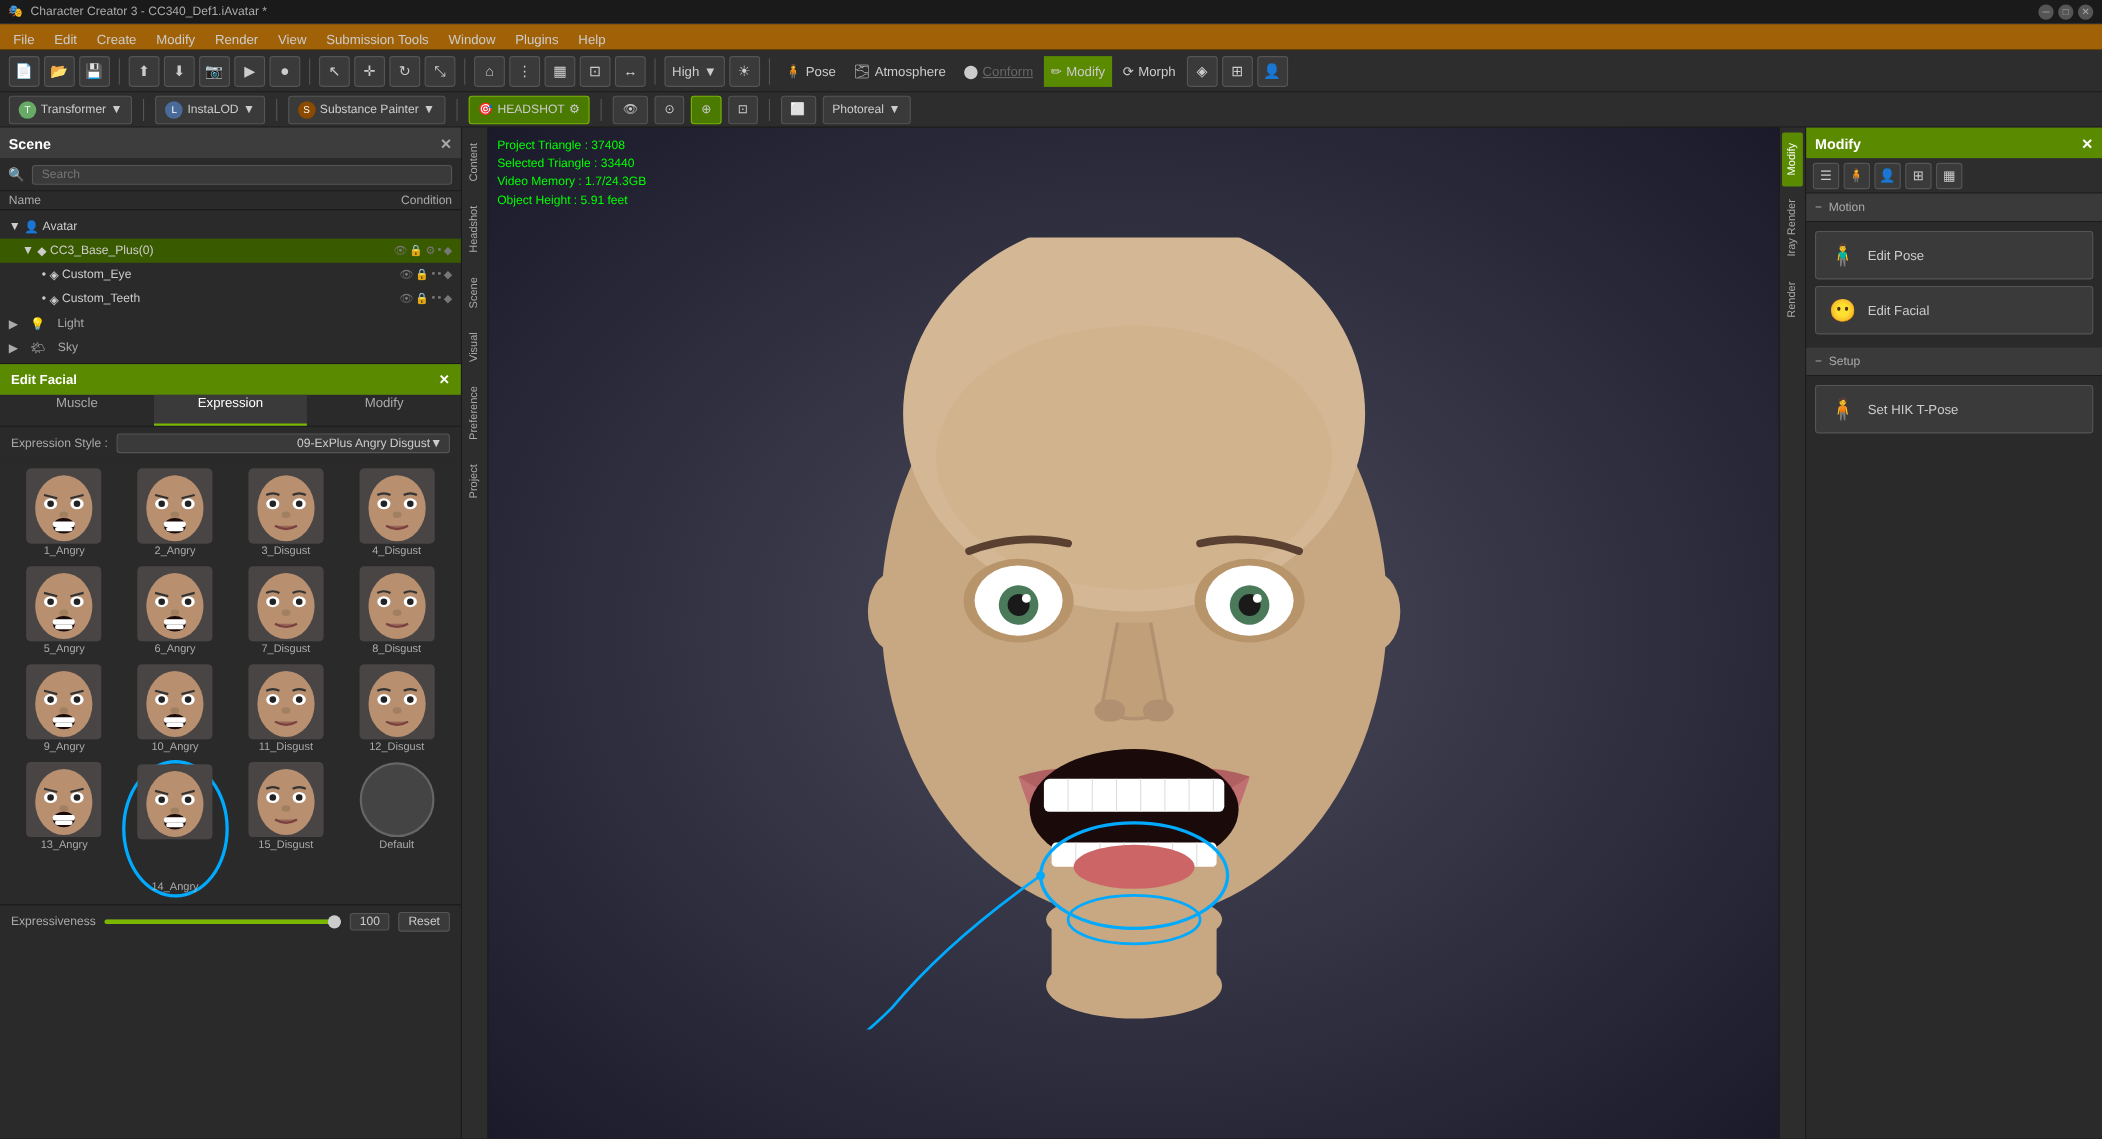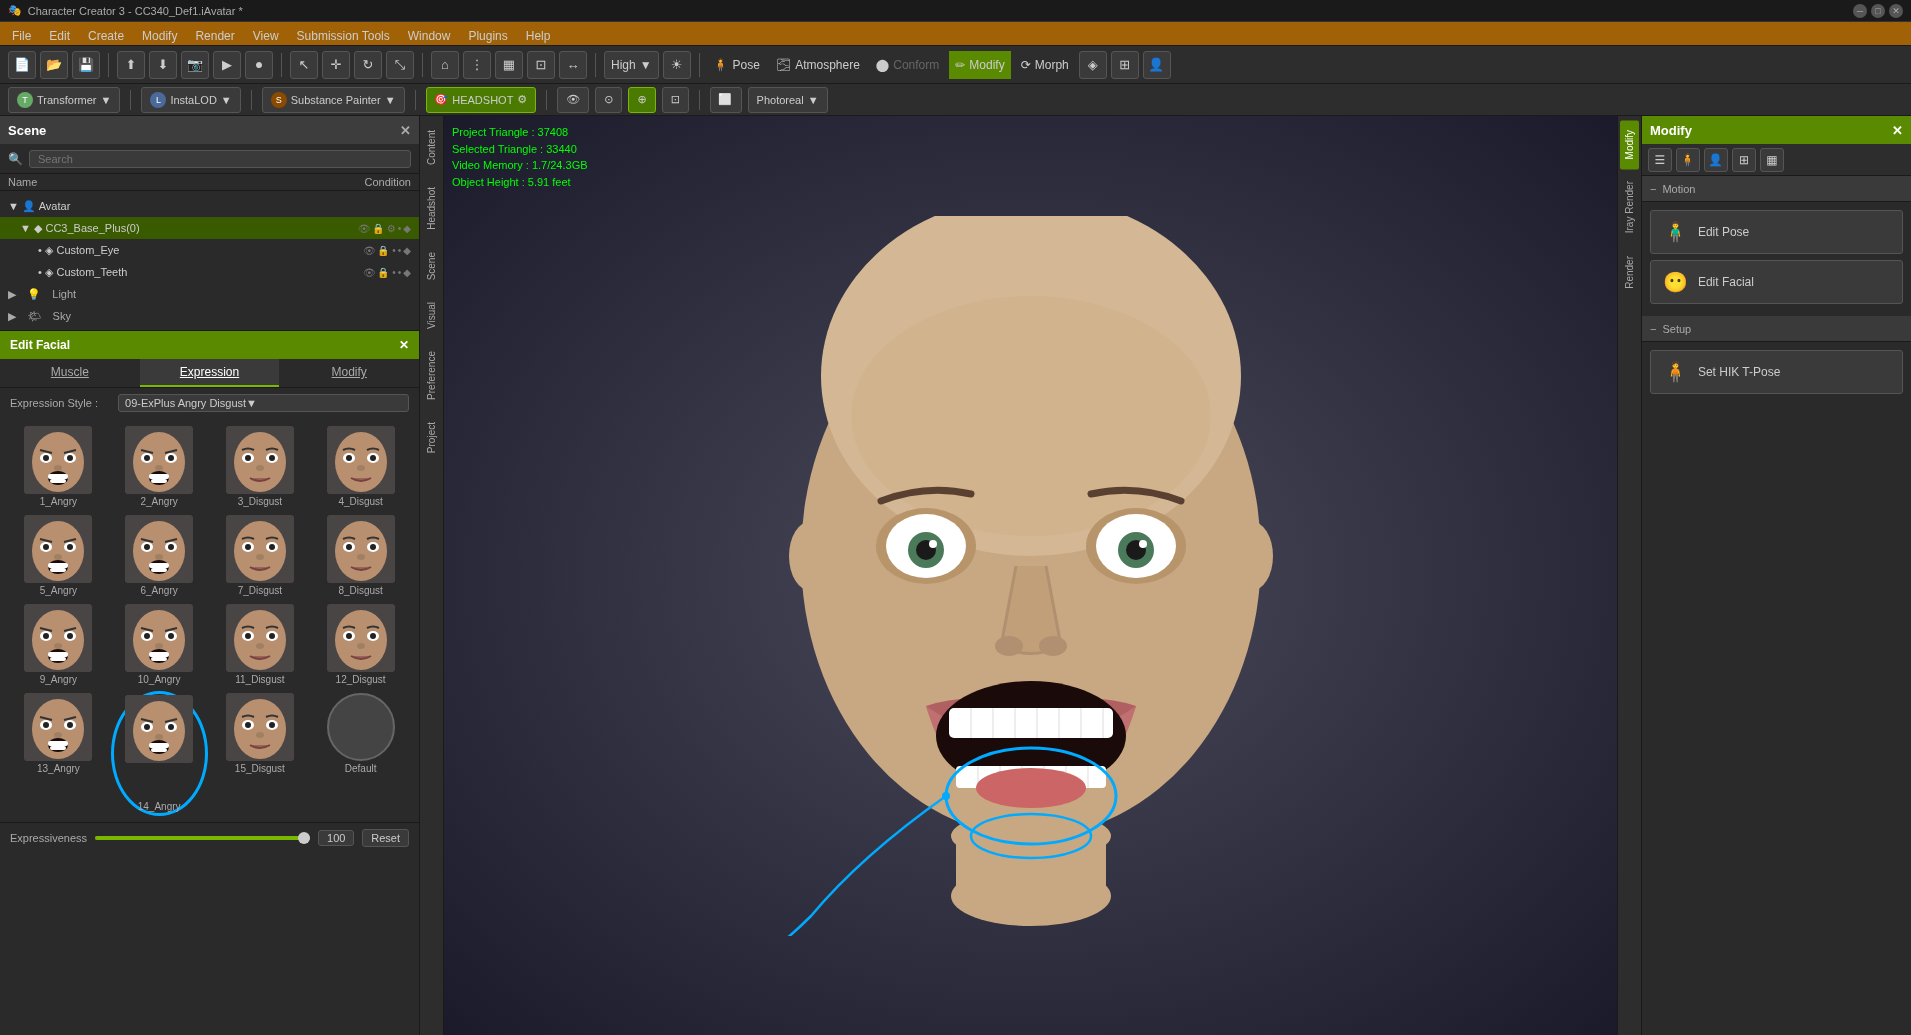--- a/index.html
+++ b/index.html
@@ -222,27 +222,25 @@
     
     .ef-tabs {
       display: flex;
       background: #2a2a2a;
       border-bottom: 1px solid #1a1a1a;
     }
     .ef-tab {
       flex: 1;
       height: 28px;
       display: flex;
-      align-items: center;
       justify-content: center;
       font-size: 12px;
       cursor: pointer;
       color: #aaa;
       border-bottom: 2px solid transparent;
-      text-decoration: underline;
     }
     .ef-tab.active { color: #fff; border-bottom: 2px solid #7ab800; background: #3a3a3a; }
 
     
     .ef-style-row {
       display: flex;
       align-items: center;
       padding: 6px 10px;
       gap: 8px;
       font-size: 11px;
@@ -252,23 +250,22 @@
     .ef-style-select {
       flex: 1;
       background: #3a3a3a;
       border: 1px solid #555;
       border-radius: 3px;
       color: #ccc;
       padding: 2px 6px;
       font-size: 11px;
       display: flex;
       align-items: center;
-      justify-content: flex-start;
-      cursor: pointer;
-      margin-left: 12px;
+      justify-content: flex-end;
+      cursor: pointer;
     }
 
     
     .expression-grid {
       display: grid;
       grid-template-columns: repeat(4, 1fr);
       gap: 4px;
       padding: 6px 10px;
       background: #2a2a2a;
       overflow-y: auto;
@@ -547,21 +544,21 @@
   <div class="toolbar-label-btn">
     <span>🧍</span>
     <span>Pose</span>
   </div>
   <div class="toolbar-label-btn">
     <span>🌫</span>
     <span>Atmosphere</span>
   </div>
   <div class="toolbar-label-btn">
     <span>⬤</span>
-    <span style="color:#666;">Conform</span>
+    <span style="color:#666;text-decoration:underline;">Conform</span>
   </div>
   <div class="toolbar-label-btn active-tool">
     <span>✏</span>
     <span>Modify</span>
   </div>
   <div class="toolbar-label-btn">
     <span>⟳</span>
     <span>Morph</span>
   </div>
   <div class="toolbar-btn">◈</div>

